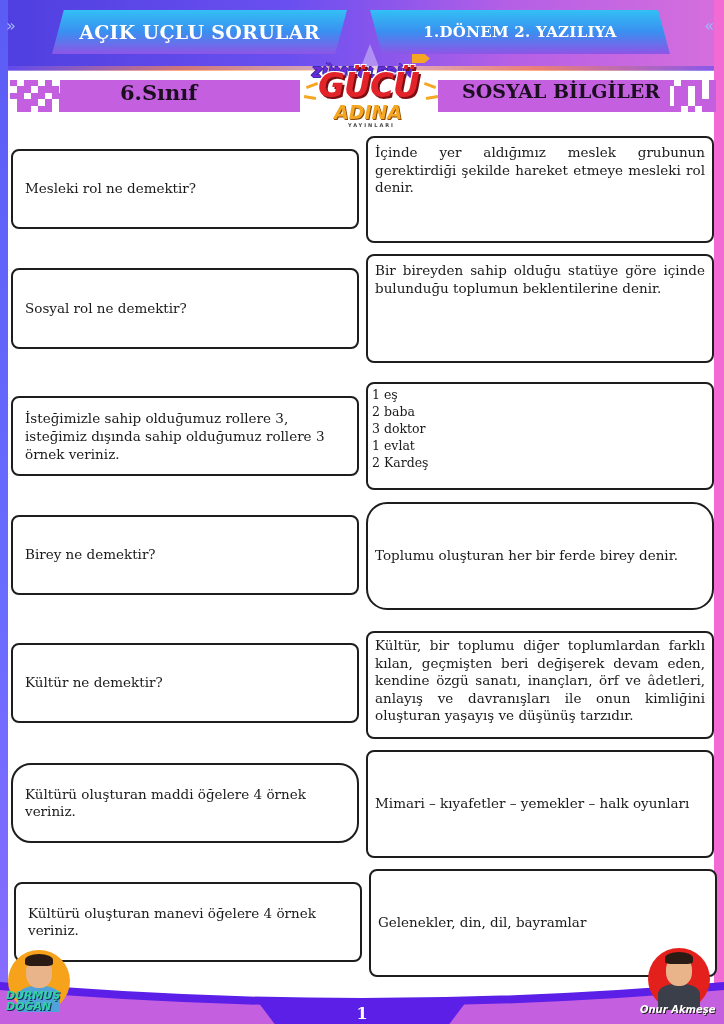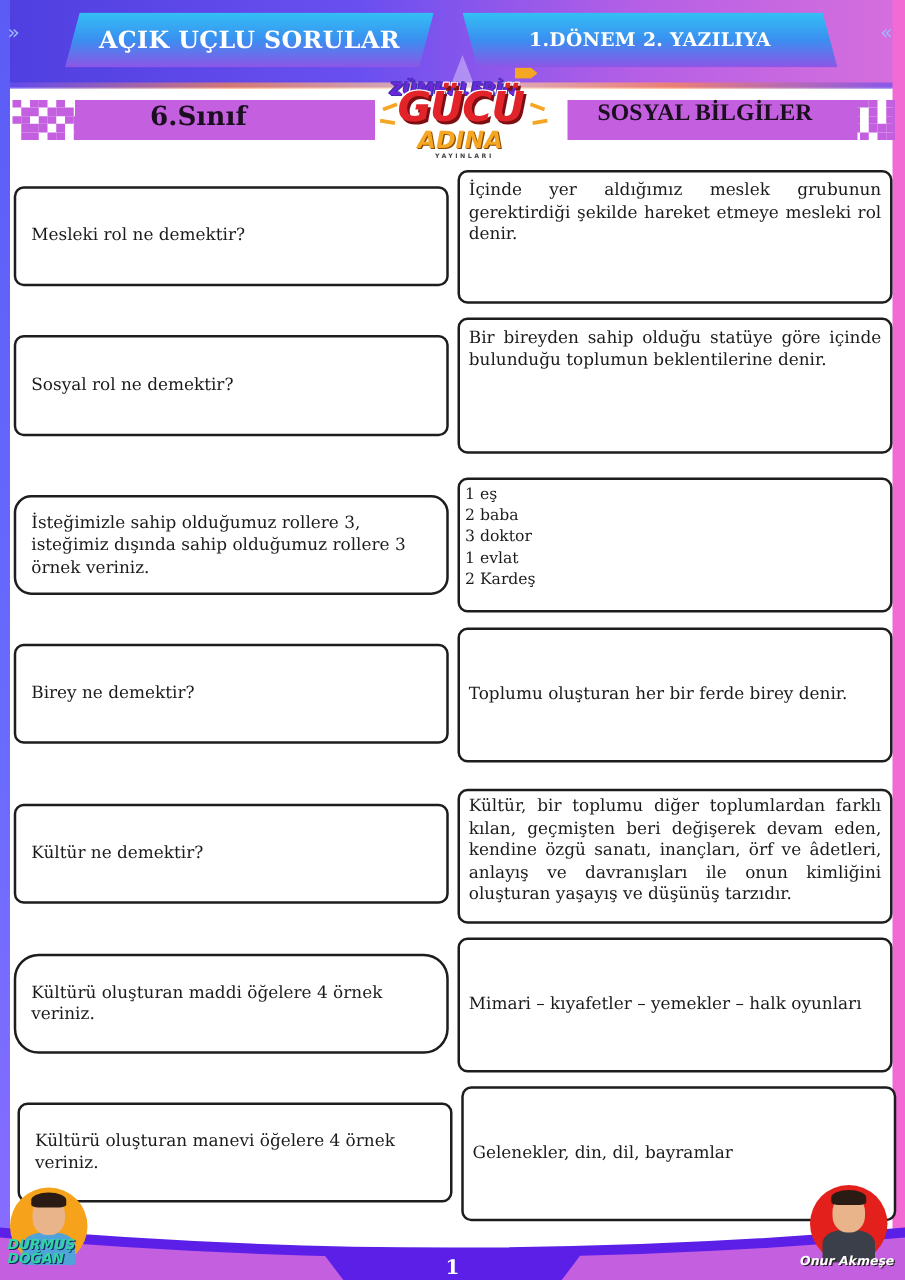--- a/index.html
+++ b/index.html
@@ -52,21 +52,21 @@
     background: linear-gradient(90deg, #6a4ff0 0%, #ff8a4a 25%, #ffe0c0 50%, #ff8a4a 75%, #6a4ff0 100%);
     opacity: 0.7;
   }
   
   .subbar {
     position: absolute; top: 80px; height: 32px; background: #c45fe0;
     display: flex; align-items: flex-start;
     color: #1b0f1f; font-weight: bold;
   }
   .subbar.left { left: 60px; width: 240px; padding-left: 60px; font-size: 21px; }
-  .subbar.right { left: 454px; width: 232px; padding-left: 24px; font-size: 19px; font-family: Liberation Serif, serif; }
+  .subbar.right { left: 438px; width: 232px; padding-left: 24px; font-size: 19px; }
   .pixels {
     position: absolute; top: 80px; width: 56px; height: 32px;
     display: grid; grid-template-columns: repeat(8, 1fr); grid-template-rows: repeat(5, 1fr);
   }
   .pixels span { display: block; }
   .pixels .on { background: #c45fe0; }
   .pixels.left { left: 10px; }
   .pixels.right { left: 660px; }
   
   .logo {
@@ -274,35 +274,35 @@
   <span>İçinde yer aldığımız meslek grubunun gerektirdiği şekilde hareket etmeye mesleki rol denir.</span>
 </div>
 
 <div class="box q" style="left:11px; top:268px; width:348px; height:81px;">
   <span>Sosyal rol ne demektir?</span>
 </div>
 <div class="box a" style="left:366px; top:254px; width:348px; height:109px;">
   <span>Bir bireyden sahip olduğu statüye göre içinde bulunduğu toplumun beklentilerine denir.</span>
 </div>
 
-<div class="box q" style="left:11px; top:396px; width:348px; height:80px; line-height:18px;border-radius:14px;">
+<div class="box q" style="left:11px; top:396px; width:348px; height:80px; line-height:18px;">
   <span>İsteğimizle sahip olduğumuz rollere 3, isteğimiz dışında sahip olduğumuz rollere 3 örnek veriniz.</span>
 </div>
 <div class="box a list" style="left:366px; top:382px; width:348px; height:108px;">
   <div>1 eş</div>
   <div>2 baba</div>
   <div>3 doktor</div>
   <div>1 evlat</div>
   <div>2 Kardeş</div>
 </div>
 
 <div class="box q" style="left:11px; top:515px; width:348px; height:80px;">
   <span>Birey ne demektir?</span>
 </div>
-<div class="box a center" style="left:366px; top:502px; width:348px; height:108px;">
+<div class="box a center" style="left:366px; top:502px; width:348px; height:108px;border-radius:21px;">
   <span>Toplumu oluşturan her bir ferde birey denir.</span>
 </div>
 
 <div class="box q" style="left:11px; top:643px; width:348px; height:80px;">
   <span>Kültür ne demektir?</span>
 </div>
 <div class="box a" style="left:366px; top:631px; width:348px; height:108px; padding-top:4px;">
   <span>Kültür, bir toplumu diğer toplumlardan farklı kılan, geçmişten beri değişerek devam eden, kendine özgü sanatı, inançları, örf ve âdetleri, anlayış ve davranışları ile onun kimliğini oluşturan yaşayış ve düşünüş tarzıdır.</span>
 </div>
 

